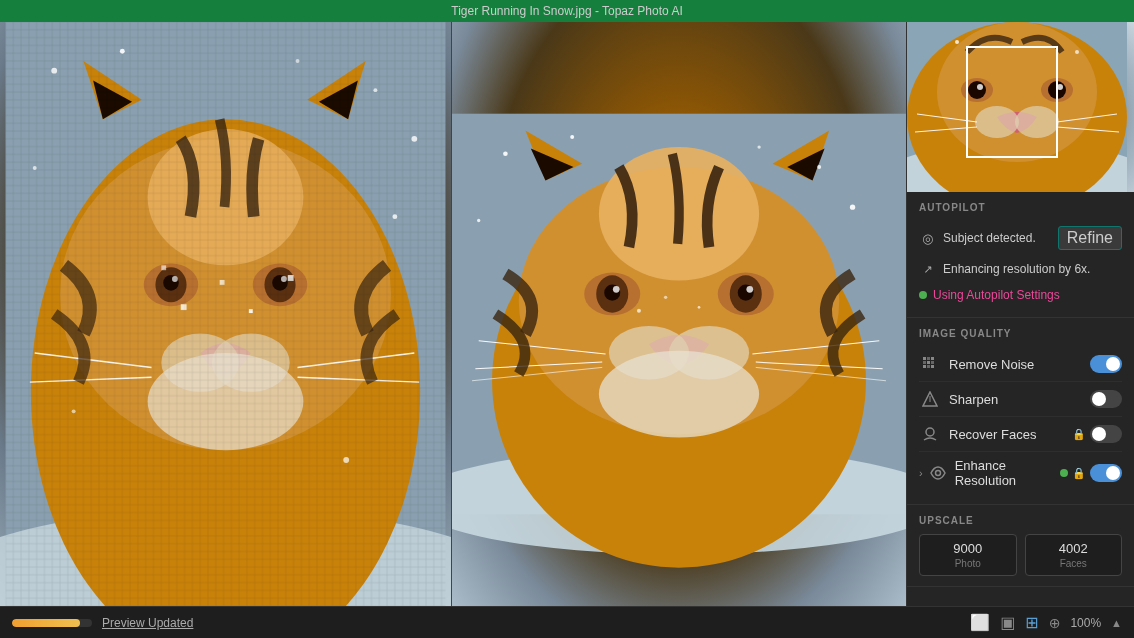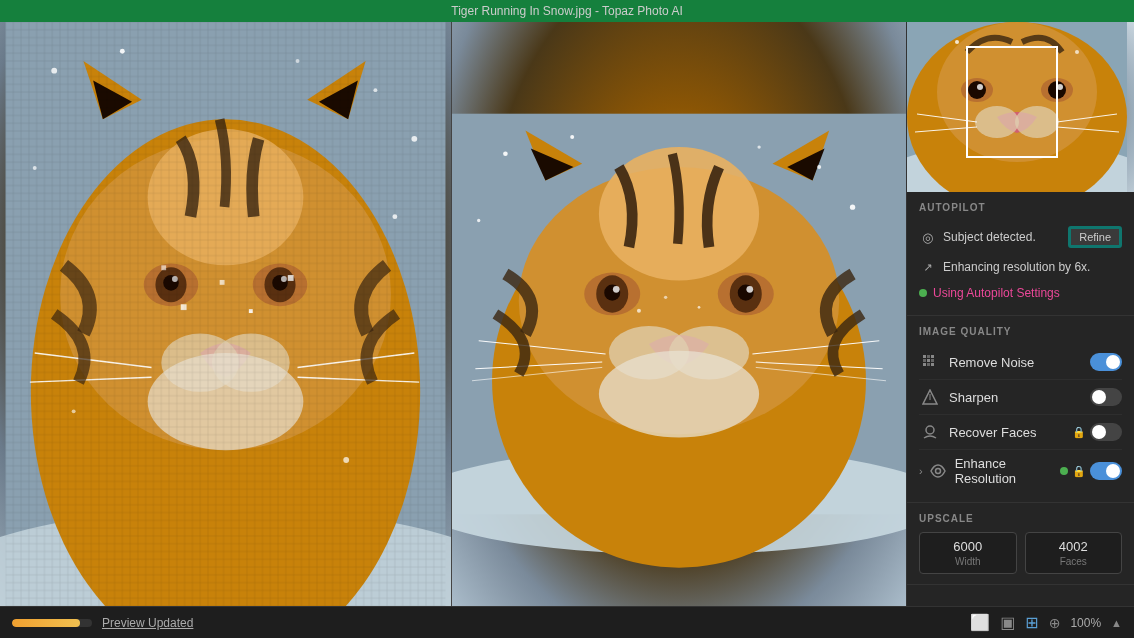--- a/index.html
+++ b/index.html
@@ -136,23 +136,23 @@
     }
 
     .autopilot-text {
       flex: 1;
       font-size: 12px;
       color: #ccc;
     }
 
     .refine-btn {
       background: #3a3a3a;
-      border: 3px solid #0f766e;
+      border: 1px solid #0f766e;
       color: #ccc;
-      font-size: 11px;
+      font-size: 16px;
       padding: 2px 8px;
       border-radius: 3px;
       cursor: pointer;
     }
 
     .green-dot {
       width: 8px;
       height: 8px;
       background: #4caf50;
       border-radius: 50%;
@@ -654,22 +654,22 @@
         </label>
       </div>
     </div>
 
     <div class="section">
       <div class="section-title">UPSCALE</div>
 
 
       <div class="dimensions">
         <div class="dim-box">
-          <div class="dim-value">6000</div>
-          <div class="dim-label">Width</div>
+          <div class="dim-value">9000</div>
+          <div class="dim-label">Photo</div>
         </div>
         <div class="dim-box">
           <div class="dim-value">4002</div>
           <div class="dim-label">Faces</div>
         </div>
       </div>
     </div>
 
   </div>
 </div>

